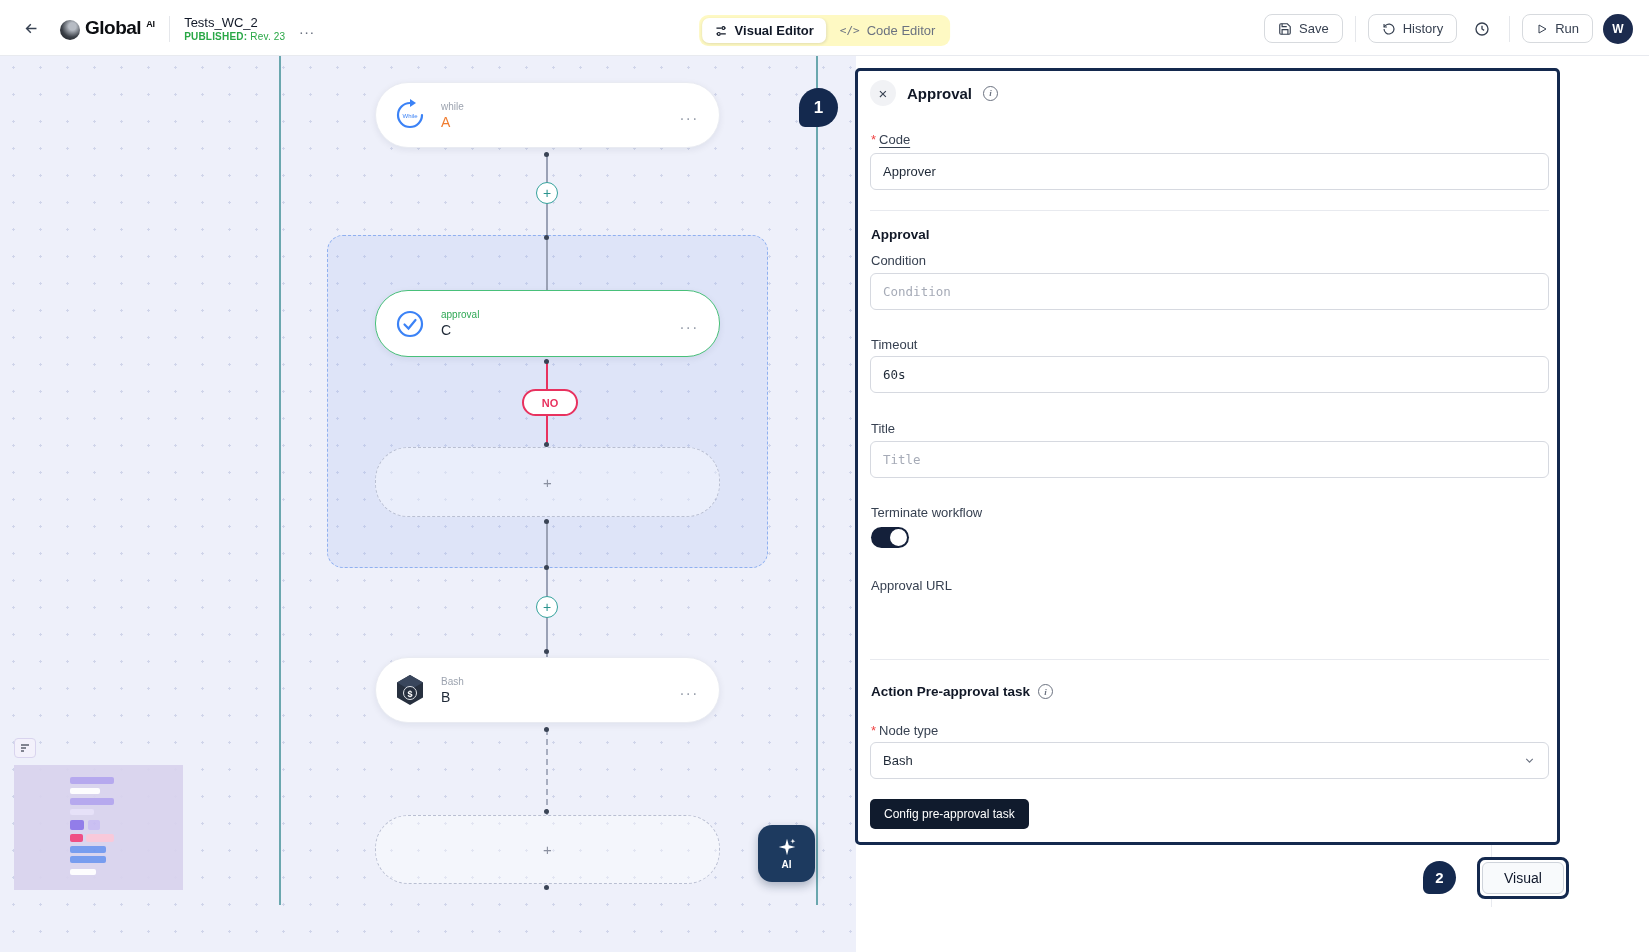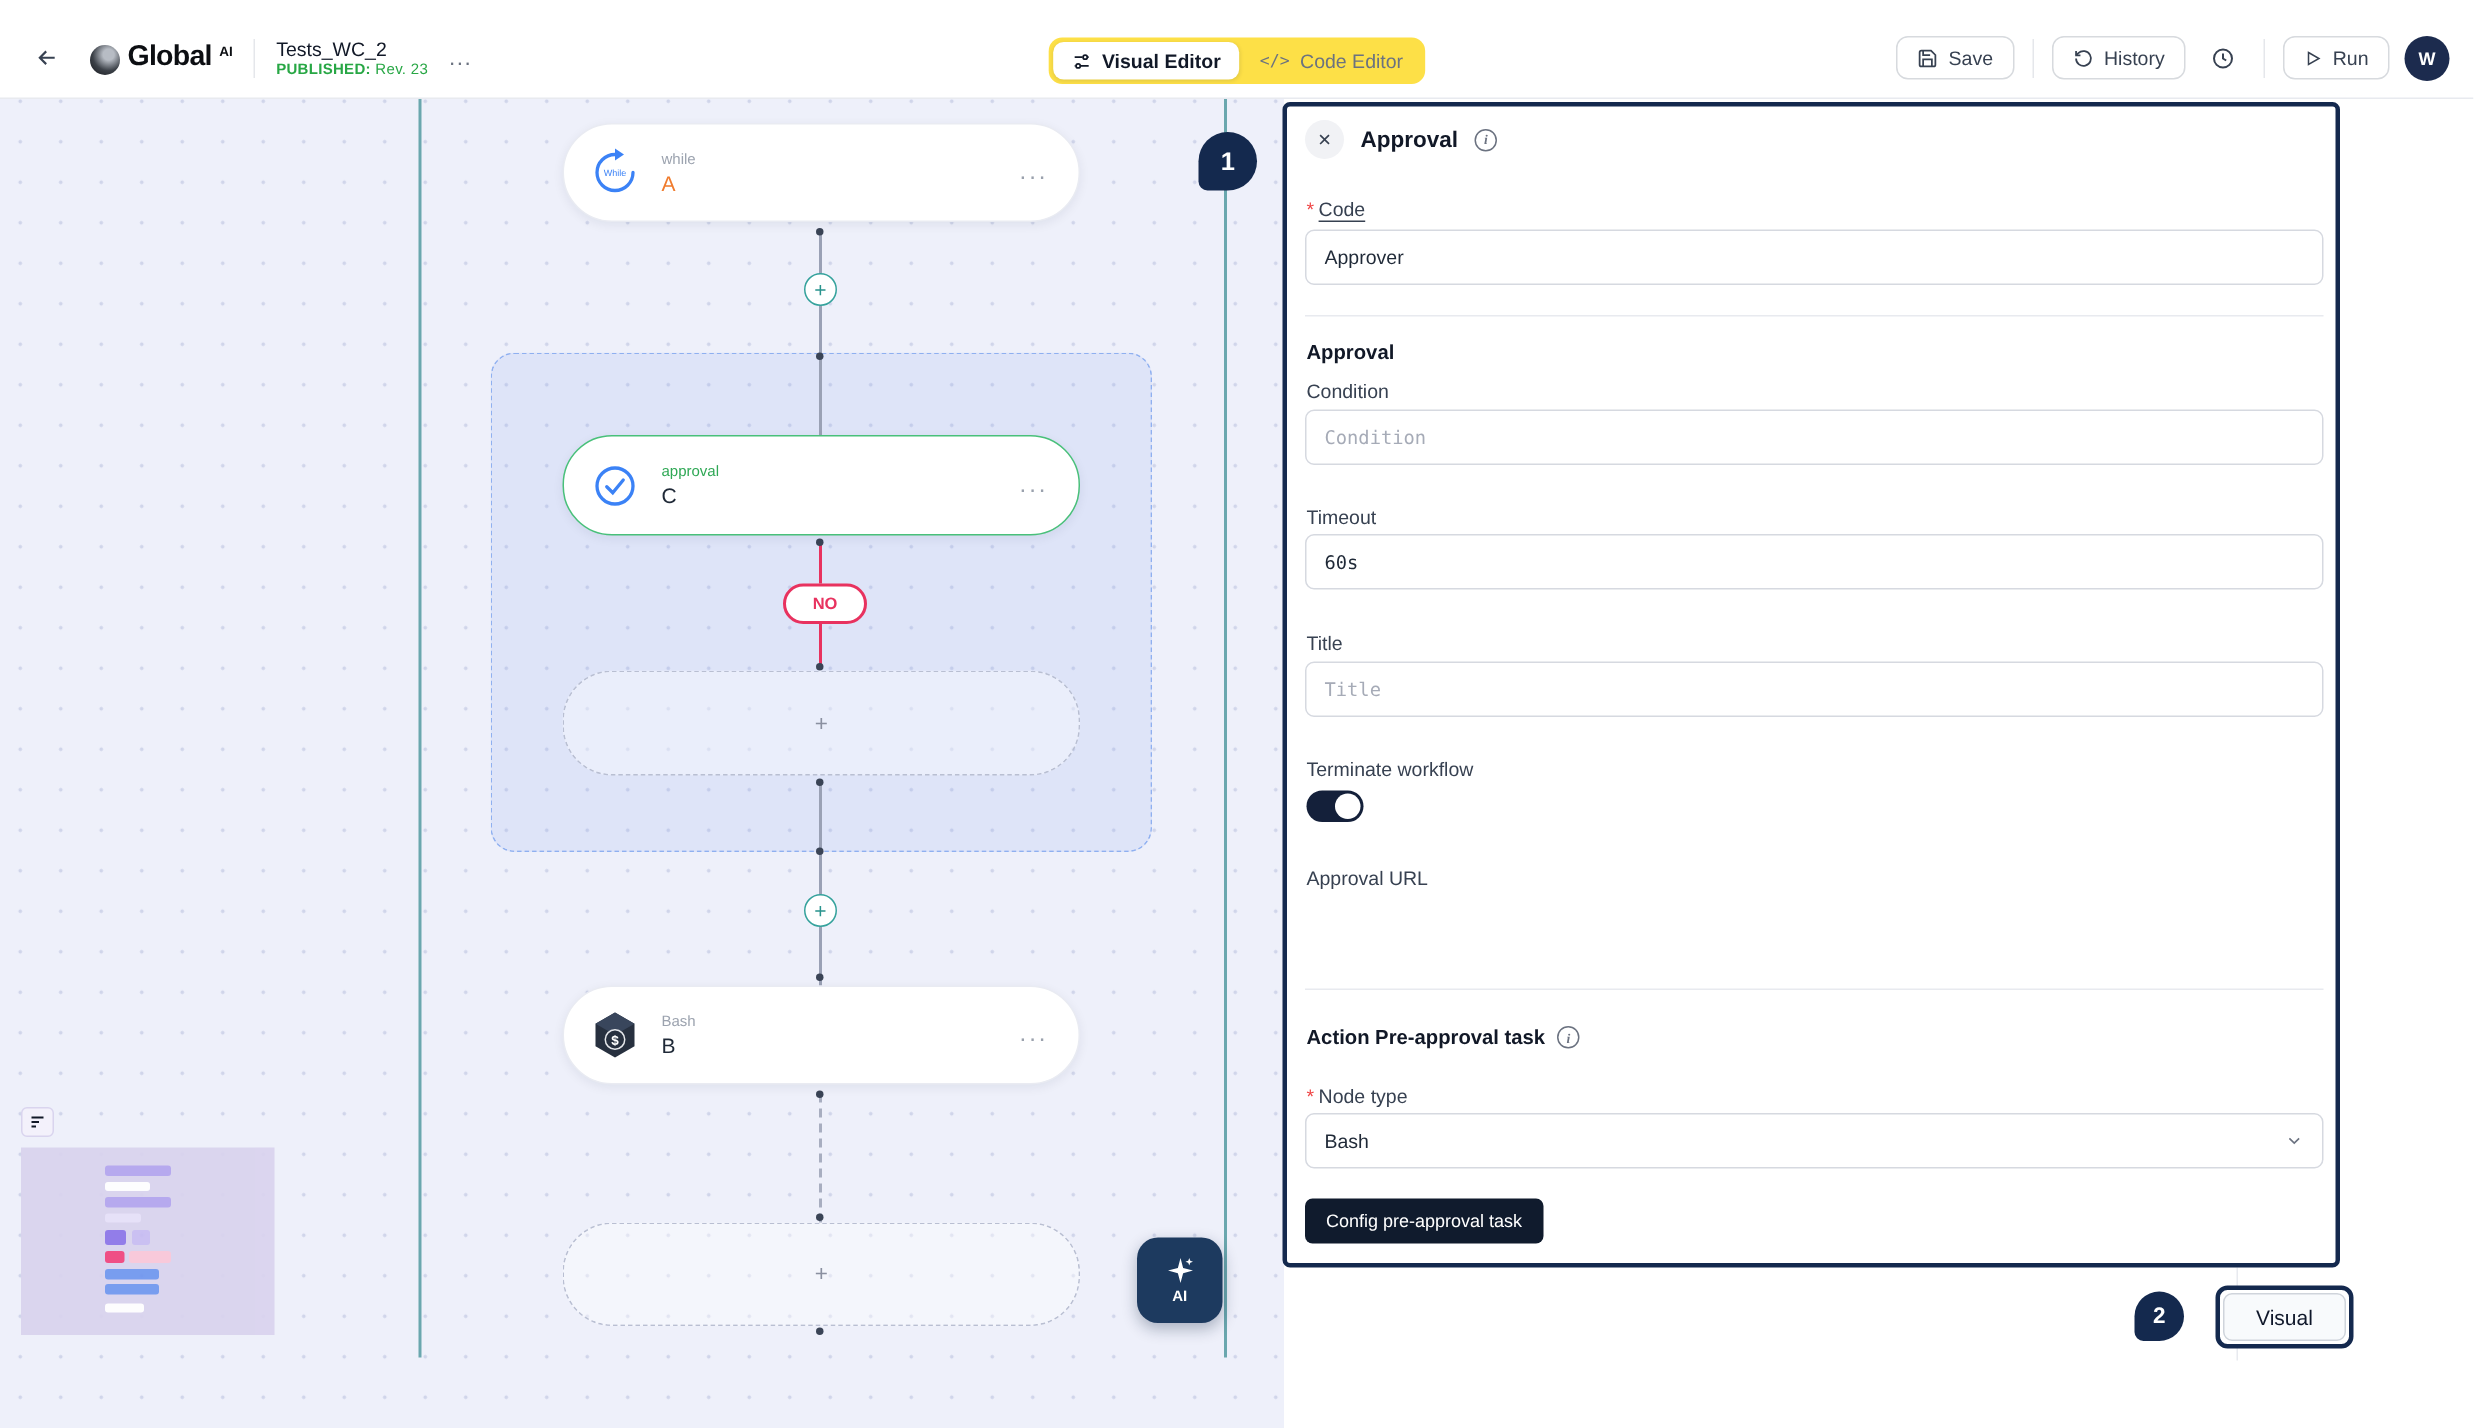--- a/index.html
+++ b/index.html
@@ -2,39 +2,39 @@
 <html><head>
 <meta charset="utf-8">
 <style>
   * { box-sizing: border-box; margin: 0; padding: 0; }
   body {
     width: 1649px; height: 952px; position: relative; overflow: hidden;
     font-family: "Liberation Sans", sans-serif; background: #ffffff; color: #1f2937;
   }
   
   .topbar {
-    position: absolute; left: 0; top: 12px; width: 1649px; height: 54px;
+    position: absolute; left: 0; top: 2px; width: 1649px; height: 54px;
     background: #fff; border-bottom: 1px solid #e8eaef;
     display: flex; align-items: center; padding: 14px 16px; z-index: 40;
   }
   .icon-btn { display: inline-flex; align-items: center; justify-content: center;
     width: 30px; height: 30px; border-radius: 8px; background: transparent; border: none; cursor: pointer; }
   .brand { display: flex; align-items: flex-start; gap: 5px; margin-left: 14px; }
   .logo-sphere { width: 20px; height: 20px; border-radius: 50%; margin-top: 3px;
     background: radial-gradient(circle at 62% 32%, #b7bcc4 0 20%, #3c4148 58%, #121419); }
   .brand-name { font-size: 19px; font-weight: 700; color: #0c0e12; letter-spacing: -0.5px; }
   .brand-sup { font-size: 9px; font-weight: 700; color: #0c0e12; margin-top: 2px; }
   .v-div { width: 1px; height: 26px; background: #e5e7eb; margin: 0 14px; }
   .title-block { display: flex; flex-direction: column; gap: 1px; }
   .wf-title { font-size: 13px; font-weight: 500; color: #111827; }
   .wf-status { font-size: 10px; font-weight: 700; color: #28a745; letter-spacing: .2px; }
   .wf-status .rev { font-weight: 500; }
   .more-dots { color: #6b7280; font-size: 15px; letter-spacing: 1px; margin-left: 14px; cursor: pointer; background:none; border:none; }
   .tab-group { position: absolute; left: 50%; top: 13px; transform: translateX(-50%);
-    background: #fde047; border-radius: 9px; padding: 3px; display: flex; gap: 2px; }
+    background: #fef9c3; border-radius: 9px; padding: 3px; display: flex; gap: 2px; }
   .tab { display: flex; align-items: center; gap: 7px; padding: 5px 12px; border-radius: 7px;
     font-size: 13px; color: #6b7280; cursor: pointer; border: none; background: transparent; }
   .tab.active { background: #fff; color: #111827; font-weight: 600; box-shadow: 0 1px 3px rgba(16,24,40,.12); }
   .code-glyph { font-family: "DejaVu Sans Mono", monospace; font-size: 11px; }
   .topbar-right { margin-left: auto; display: flex; align-items: center; gap: 10px; }
   .btn { display: inline-flex; align-items: center; gap: 7px; border: 1px solid #d7dade;
     border-radius: 8px; background: #fff; padding: 6px 13px; font-size: 13px; color: #374151; cursor: pointer; }
   .avatar { width: 30px; height: 30px; border-radius: 50%; background: #1c2b4e; color: #fff;
     display: flex; align-items: center; justify-content: center; font-size: 12px; font-weight: 700; cursor: pointer; }
   

